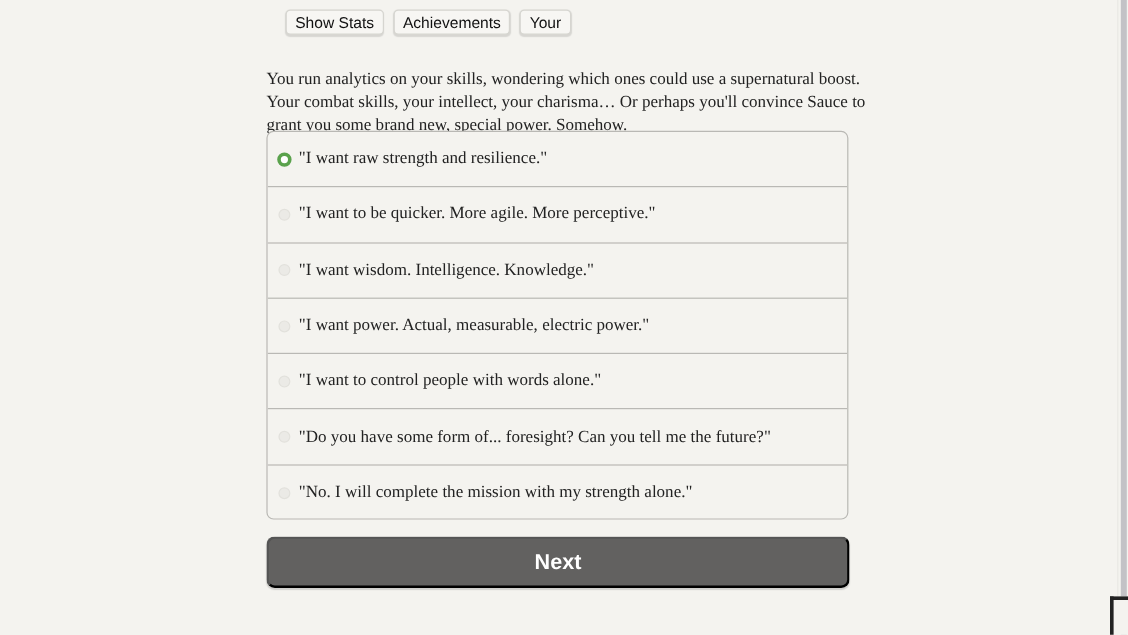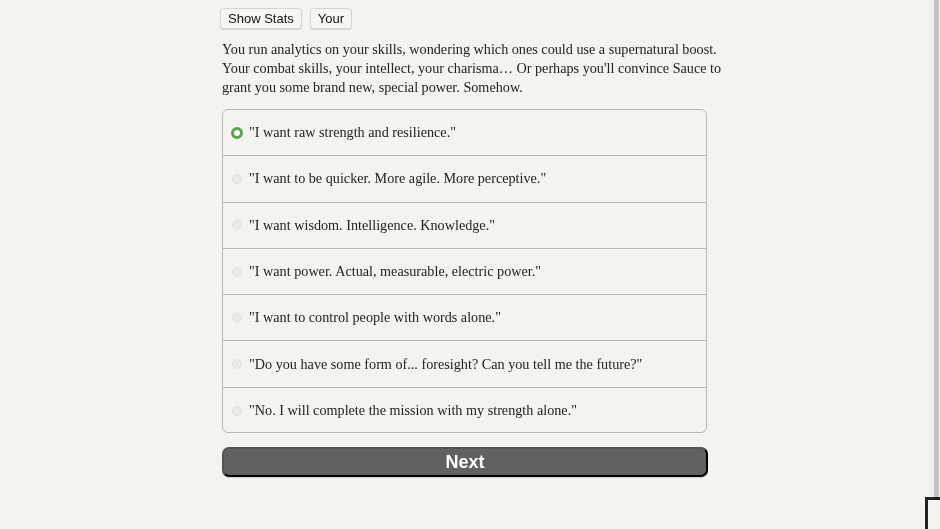--- a/index.html
+++ b/index.html
@@ -2,67 +2,68 @@
 <html><head>
   <meta charset="utf-8">
   <style>
     html, body { margin: 0; padding: 0; }
     body {
       width: 940px; height: 529px; overflow: hidden;
       background: #f4f3ef; position: relative;
       font-family: "DejaVu Serif", "Liberation Serif", serif;
       color: #222;
     }
-    .top-buttons { position: absolute; left: 220px; top: 8px; display: flex; gap: 8px; }
+    .top-buttons { position: absolute; left: 238px; top: 8px; display: flex; gap: 8px; }
     .top-btn {
       font-family: "Liberation Sans", sans-serif; font-size: 13px; color: #111;
       background: #f7f6f3; border: 1px solid #d6d5d0; border-radius: 4px;
       padding: 0 7px; height: 21px; line-height: 20px;
       box-shadow: 0 1px 1px rgba(0,0,0,0.12);
     }
     .intro {
-      position: absolute; left: 222px; top: 40px; width: 500px;
+      position: absolute; left: 222px; top: 57px; width: 500px;
       font-family: "Liberation Serif", serif; font-size: 14.2px; line-height: 19px; color: #222;
     }
     .choices {
       position: absolute; left: 222px; top: 109px; width: 485px; height: 324px;
       border: 1px solid #b9b8b4; border-radius: 6px; background: #f4f3ef; box-sizing: border-box;
       overflow: hidden;
     }
     .choice {
       height: 46.3px; box-sizing: border-box; border-bottom: 1px solid #b9b8b4;
       display: flex; align-items: center; padding-left: 9px;
       font-family: "Liberation Serif", serif; font-size: 14.2px; color: #222;
     }
     .choice:last-child { border-bottom: none; }
     .radio {
       width: 10px; height: 10px; border-radius: 50%; background: #ebeae6;
       border: 1px solid #e2e1dc; margin-right: 7px; flex: none; box-sizing: border-box;
     }
     .radio.checked { background: #fff; border: 3px solid #5aa24c; width: 12px; height: 12px; margin-right: 6px; margin-left: -1px; }
     .next-btn {
-      position: absolute; left: 222px; top: 447px; width: 486px; height: 30px;
+      position: absolute; left: 222px; top: 447px; width: 486px; height: 43px;
       background: #626160; border-radius: 7px; color: #fff;
       font-family: "Liberation Sans", sans-serif; font-weight: bold; font-size: 18px;
       display: flex; align-items: center; justify-content: center;
       box-shadow: 0 1px 1px rgba(0,0,0,0.15);
     }
     .scrollbar { position: absolute; right: 1px; top: 0; width: 5px; height: 529px; background: #c3c2c6; }
     .scroll-track-line { position: absolute; right: 8px; top: 0; width: 1px; height: 529px; background: #e9e8e4; }
     .corner {
       position: absolute; left: 925px; top: 497px; width: 20px; height: 40px;
       border-left: 3px solid #222; border-top: 3px solid #222; box-sizing: border-box;
       background: #f4f3ef;
     }
   </style>
 </head>
 <body>
 
 <div class="top-buttons">
   <button class="top-btn">Show Stats</button>
+  <button class="top-btn">Achievements</button>
   <button class="top-btn">Your</button>
 </div>
 
 <div class="intro">You run analytics on your skills, wondering which ones could use a supernatural boost. Your combat skills, your intellect, your charisma… Or perhaps you'll convince Sauce to grant you some brand new, special power. Somehow.</div>
 
 <div class="choices">
   <label class="choice">
     <span class="radio checked"></span>
     <span>"I want raw strength and resilience."</span>
   </label>

